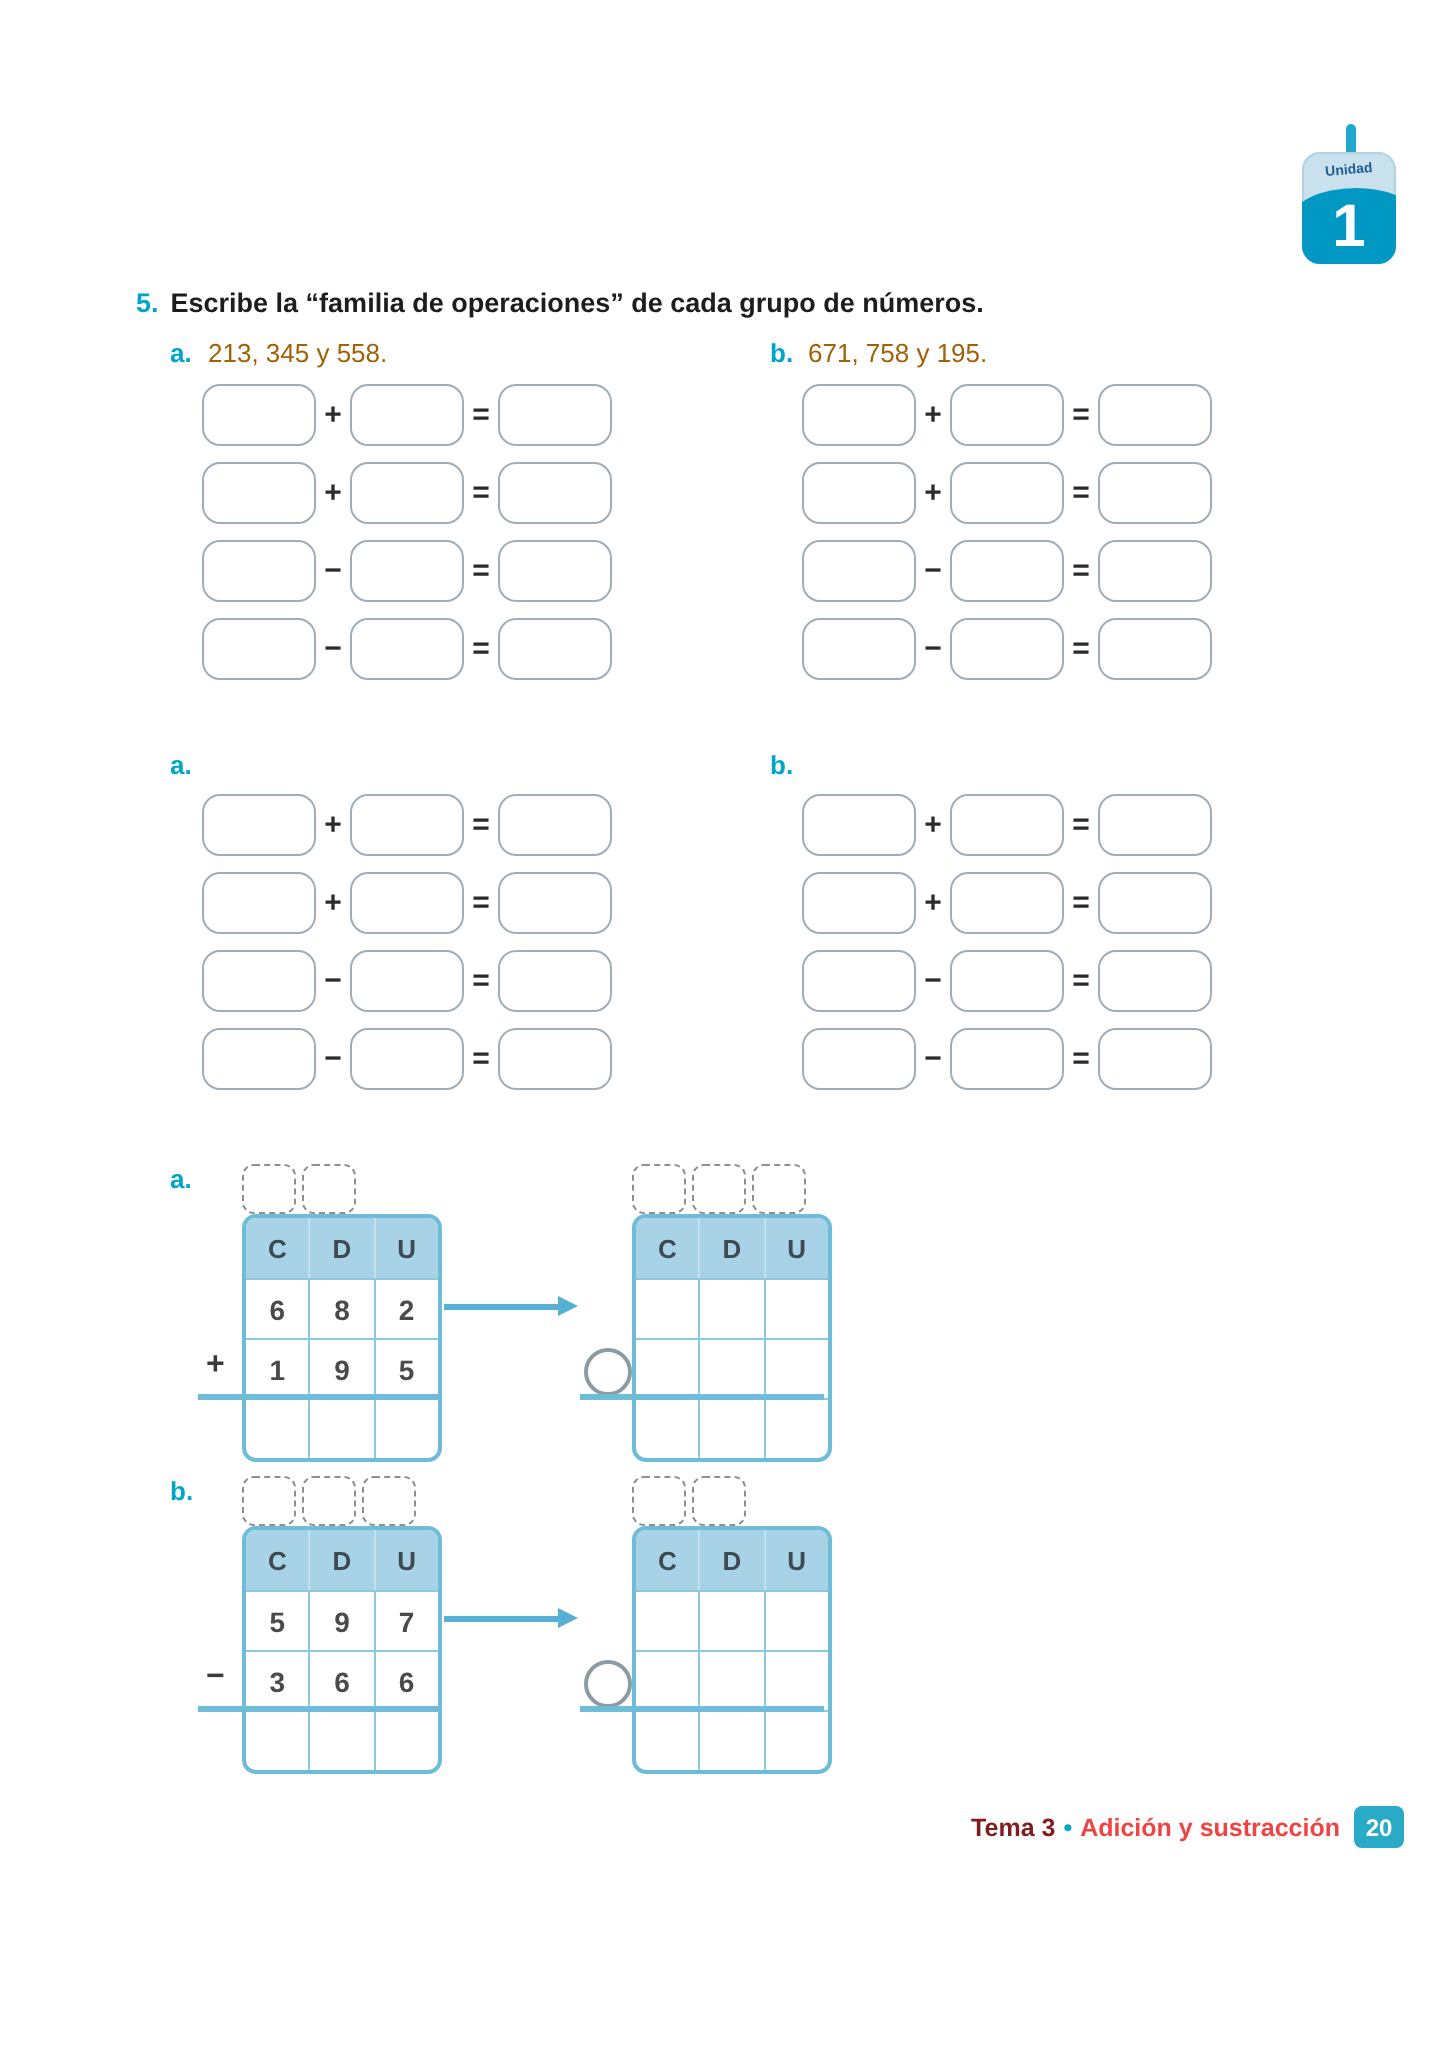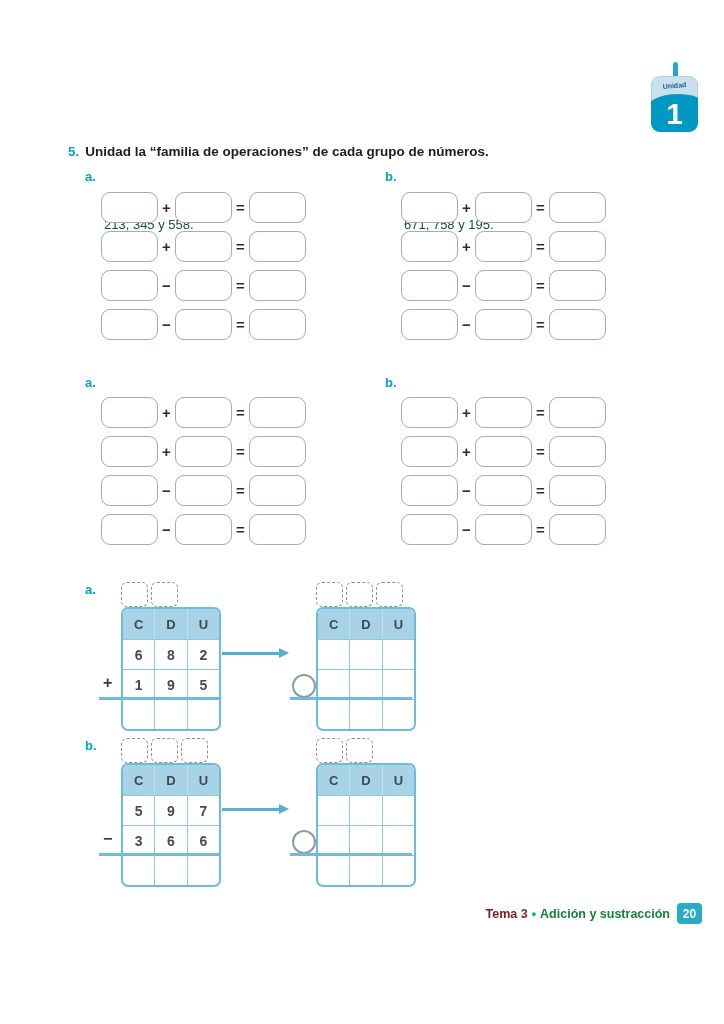--- a/index.html
+++ b/index.html
@@ -15,21 +15,21 @@
   .unit-badge{position:absolute;left:650px;top:62px;width:50px;height:72px;}
   .unit-stem{position:absolute;left:23px;top:0;width:5px;height:18px;background:#22a7cc;border-radius:3px;}
   .unit-card{position:absolute;left:1px;top:14px;width:47px;height:56px;background:#c9e0ed;border-radius:9px;overflow:hidden;box-shadow:0 0 0 1px #b3d3e5 inset;}
   .unit-label{position:absolute;top:6px;left:0;width:100%;text-align:center;font-size:7px;font-weight:bold;color:#1d5e8f;transform:rotate(-5deg);}
   .unit-wave{position:absolute;left:-6px;bottom:-4px;width:60px;height:42px;background:#0298c4;border-radius:55% 45% 0 0 / 40% 26% 0 0;}
   .unit-number{position:absolute;bottom:2px;left:0;width:100%;text-align:center;font-size:30px;font-weight:bold;color:#ffffff;line-height:32px;}
   
   .ex-heading{position:absolute;left:68px;font-size:13.5px;line-height:16px;color:#1d1d1b;font-weight:bold;}
   .ex-num{color:#00a5c9;margin-right:6px;}
   .part-label{position:absolute;font-size:13px;font-weight:bold;color:#00a5c9;}
-  .part-numbers{position:absolute;font-size:13px;color:#14532d;margin-top:48px;}
+  .part-numbers{position:absolute;font-size:13px;color:#a16207;}
   
   .op-grid{position:absolute;display:flex;flex-direction:column;}
   .op-row{display:flex;align-items:center;height:31px;margin-bottom:8px;}
   .op-box{width:55px;height:29px;border:1.6px solid #9fadb8;border-radius:9px;background:#fff;}
   .op-sign{width:17px;text-align:center;font-size:15px;font-weight:bold;color:#2b2b2b;line-height:17px;}
   
   .cdu-table{position:absolute;width:96px;border:2px solid #6fbcd9;border-radius:7px;background:#fff;overflow:hidden;}
   .cdu-row{display:flex;}
   .cdu-row.cdu-head{background:#a8d3e7;height:30px;}
   .cdu-row.cdu-body{height:29px;border-top:1.5px solid #8cc8e0;}
@@ -40,39 +40,39 @@
   .dash-box{position:absolute;width:25px;height:23px;border:1.5px dashed #8f8f8f;border-radius:6px;background:#fff;}
   .table-op-sign{position:absolute;font-size:16px;font-weight:bold;color:#3b3b3b;}
   .sum-line{position:absolute;height:2.5px;background:#6fbcd9;}
   .check-circle{position:absolute;width:20px;height:20px;border:2px solid #8b9ba4;border-radius:50%;background:#fff;}
   .flow-arrow{position:absolute;height:2.5px;background:#57b0d4;}
   .flow-arrow:after{content:"";position:absolute;right:-9px;top:-4.5px;border-left:10px solid #57b0d4;border-top:5.7px solid transparent;border-bottom:5.7px solid transparent;}
   
   .footer{position:absolute;right:22px;top:903px;display:flex;align-items:center;font-size:12.5px;}
   .footer-tema{color:#7f1d1d;font-weight:bold;}
   .footer-sep{color:#00a5c9;font-weight:bold;margin:0 4px;}
-  .footer-title{color:#15803d;font-weight:bold;}
+  .footer-title{color:#ef4444;font-weight:bold;}
   .footer-page{margin-left:7px;background:#29abc8;color:#fff;font-weight:bold;font-size:12px;width:25px;height:21px;border-radius:4px;display:flex;align-items:center;justify-content:center;}
 </style>
 </head>
 <body>
 
 <div class="page">
 
   <div class="unit-badge">
     <div class="unit-stem"></div>
     <div class="unit-card">
       <div class="unit-label">Unidad</div>
       <div class="unit-wave"></div>
       <div class="unit-number">1</div>
     </div>
   </div>
 
   <div class="ex-heading" style="top:144px;">
-    <span class="ex-num">5.</span><span>Unidad la “familia de operaciones” de cada grupo de números.</span>
+    <span class="ex-num">5.</span><span>Escribe la “familia de operaciones” de cada grupo de números.</span>
   </div>
   <span class="part-label" style="left:85px;top:169px;">a.</span>
   <span class="part-numbers" style="left:104px;top:169px;">213, 345 y 558.</span>
   <span class="part-label" style="left:385px;top:169px;">b.</span>
   <span class="part-numbers" style="left:404px;top:169px;">671, 758 y 195.</span>
   <div class="op-grid" id="grid-5a" style="left:101px;top:192px;">
       <div class="op-row">
         <div class="op-box"></div>
         <div class="op-sign">+</div>
         <div class="op-box"></div>

